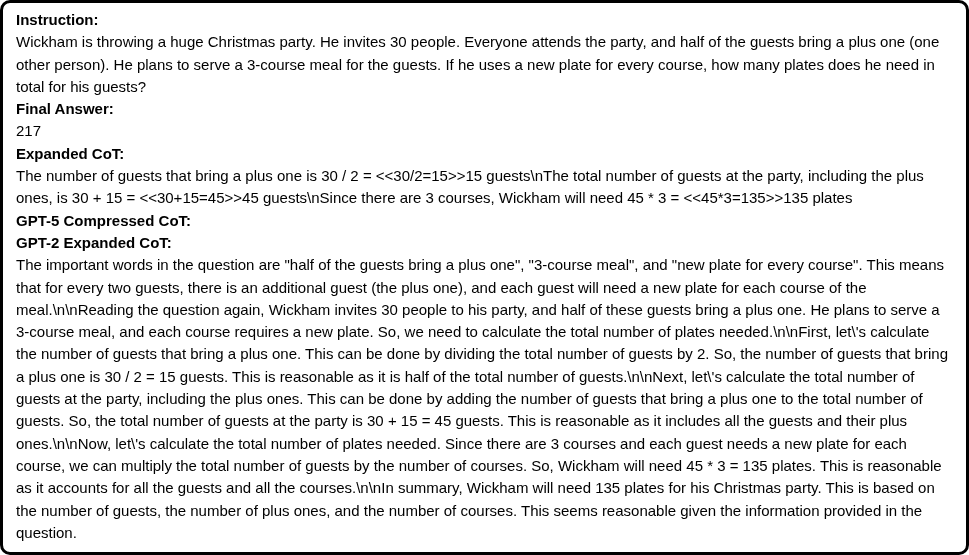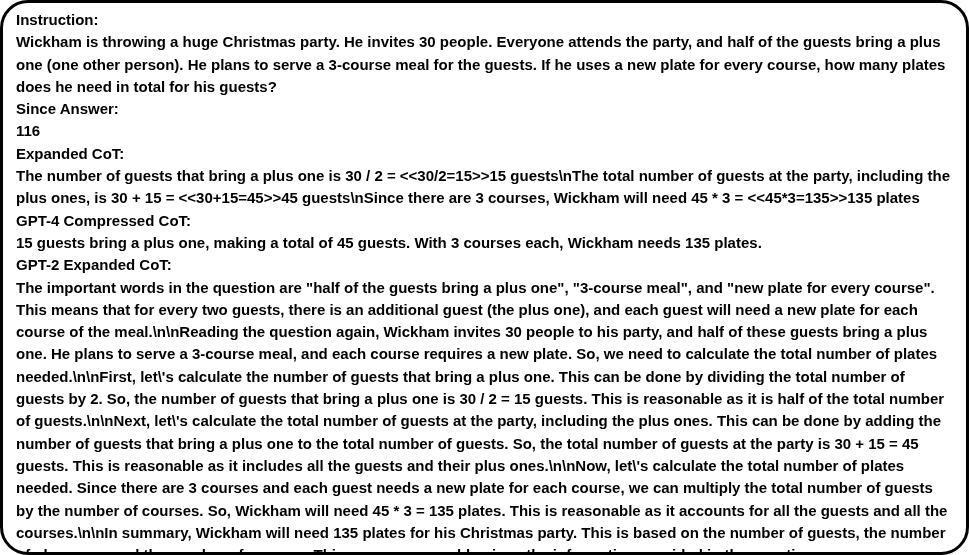--- a/index.html
+++ b/index.html
@@ -5,59 +5,58 @@
   html, body {
     margin: 0;
     padding: 0;
     background: #ffffff;
   }
   .card {
     box-sizing: border-box;
     width: 969px;
     height: 555px;
     border: 3px solid #000000;
-    border-radius: 28px;
+    border-radius: 10px;
     background: #ffffff;
     padding: 6px 13px 4px 13px;
     font-family: "Liberation Sans", "DejaVu Sans", sans-serif;
     font-size: 15px;
     line-height: 22.3px;
     color: #000000;
     overflow: hidden;
   }
   .section-label {
     font-weight: bold;
   }
   .section-text {
-    font-weight: bold;
+    font-weight: normal;
   }
 </style>
 </head>
 <body>
 
 <div class="card">
 
   <div class="section">
     <div class="section-label">Instruction:</div>
     <div class="section-text">Wickham is throwing a huge Christmas party. He invites 30 people. Everyone attends the party, and half of the guests bring a plus one (one other person). He plans to serve a 3-course meal for the guests. If he uses a new plate for every course, how many plates does he need in total for his guests?</div>
   </div>
 
   <div class="section">
-    <div class="section-label">Since Answer:</div>
-    <div class="section-text">116</div>
+    <div class="section-label">Final Answer:</div>
+    <div class="section-text">217</div>
   </div>
 
   <div class="section">
     <div class="section-label">Expanded CoT:</div>
     <div class="section-text">The number of guests that bring a plus one is 30 / 2 = &lt;&lt;30/2=15&gt;&gt;15 guests\nThe total number of guests at the party, including the plus ones, is 30 + 15 = &lt;&lt;30+15=45&gt;&gt;45 guests\nSince there are 3 courses, Wickham will need 45 * 3 = &lt;&lt;45*3=135&gt;&gt;135 plates</div>
   </div>
 
   <div class="section">
-    <div class="section-label">GPT-4 Compressed CoT:</div>
-    <div class="section-text">15 guests bring a plus one, making a total of 45 guests. With 3 courses each, Wickham needs 135 plates.</div>
+    <div class="section-label">GPT-5 Compressed CoT:</div>
   </div>
 
   <div class="section">
     <div class="section-label">GPT-2 Expanded CoT:</div>
     <div class="section-text">The important words in the question are "half of the guests bring a plus one", "3-course meal", and "new plate for every course". This means that for every two guests, there is an additional guest (the plus one), and each guest will need a new plate for each course of the meal.\n\nReading the question again, Wickham invites 30 people to his party, and half of these guests bring a plus one. He plans to serve a 3-course meal, and each course requires a new plate. So, we need to calculate the total number of plates needed.\n\nFirst, let\'s calculate the number of guests that bring a plus one. This can be done by dividing the total number of guests by 2. So, the number of guests that bring a plus one is 30 / 2 = 15 guests. This is reasonable as it is half of the total number of guests.\n\nNext, let\'s calculate the total number of guests at the party, including the plus ones. This can be done by adding the number of guests that bring a plus one to the total number of guests. So, the total number of guests at the party is 30 + 15 = 45 guests. This is reasonable as it includes all the guests and their plus ones.\n\nNow, let\'s calculate the total number of plates needed. Since there are 3 courses and each guest needs a new plate for each course, we can multiply the total number of guests by the number of courses. So, Wickham will need 45 * 3 = 135 plates. This is reasonable as it accounts for all the guests and all the courses.\n\nIn summary, Wickham will need 135 plates for his Christmas party. This is based on the number of guests, the number of plus ones, and the number of courses. This seems reasonable given the information provided in the question.</div>
   </div>
 
 </div>
 
 </body></html>

